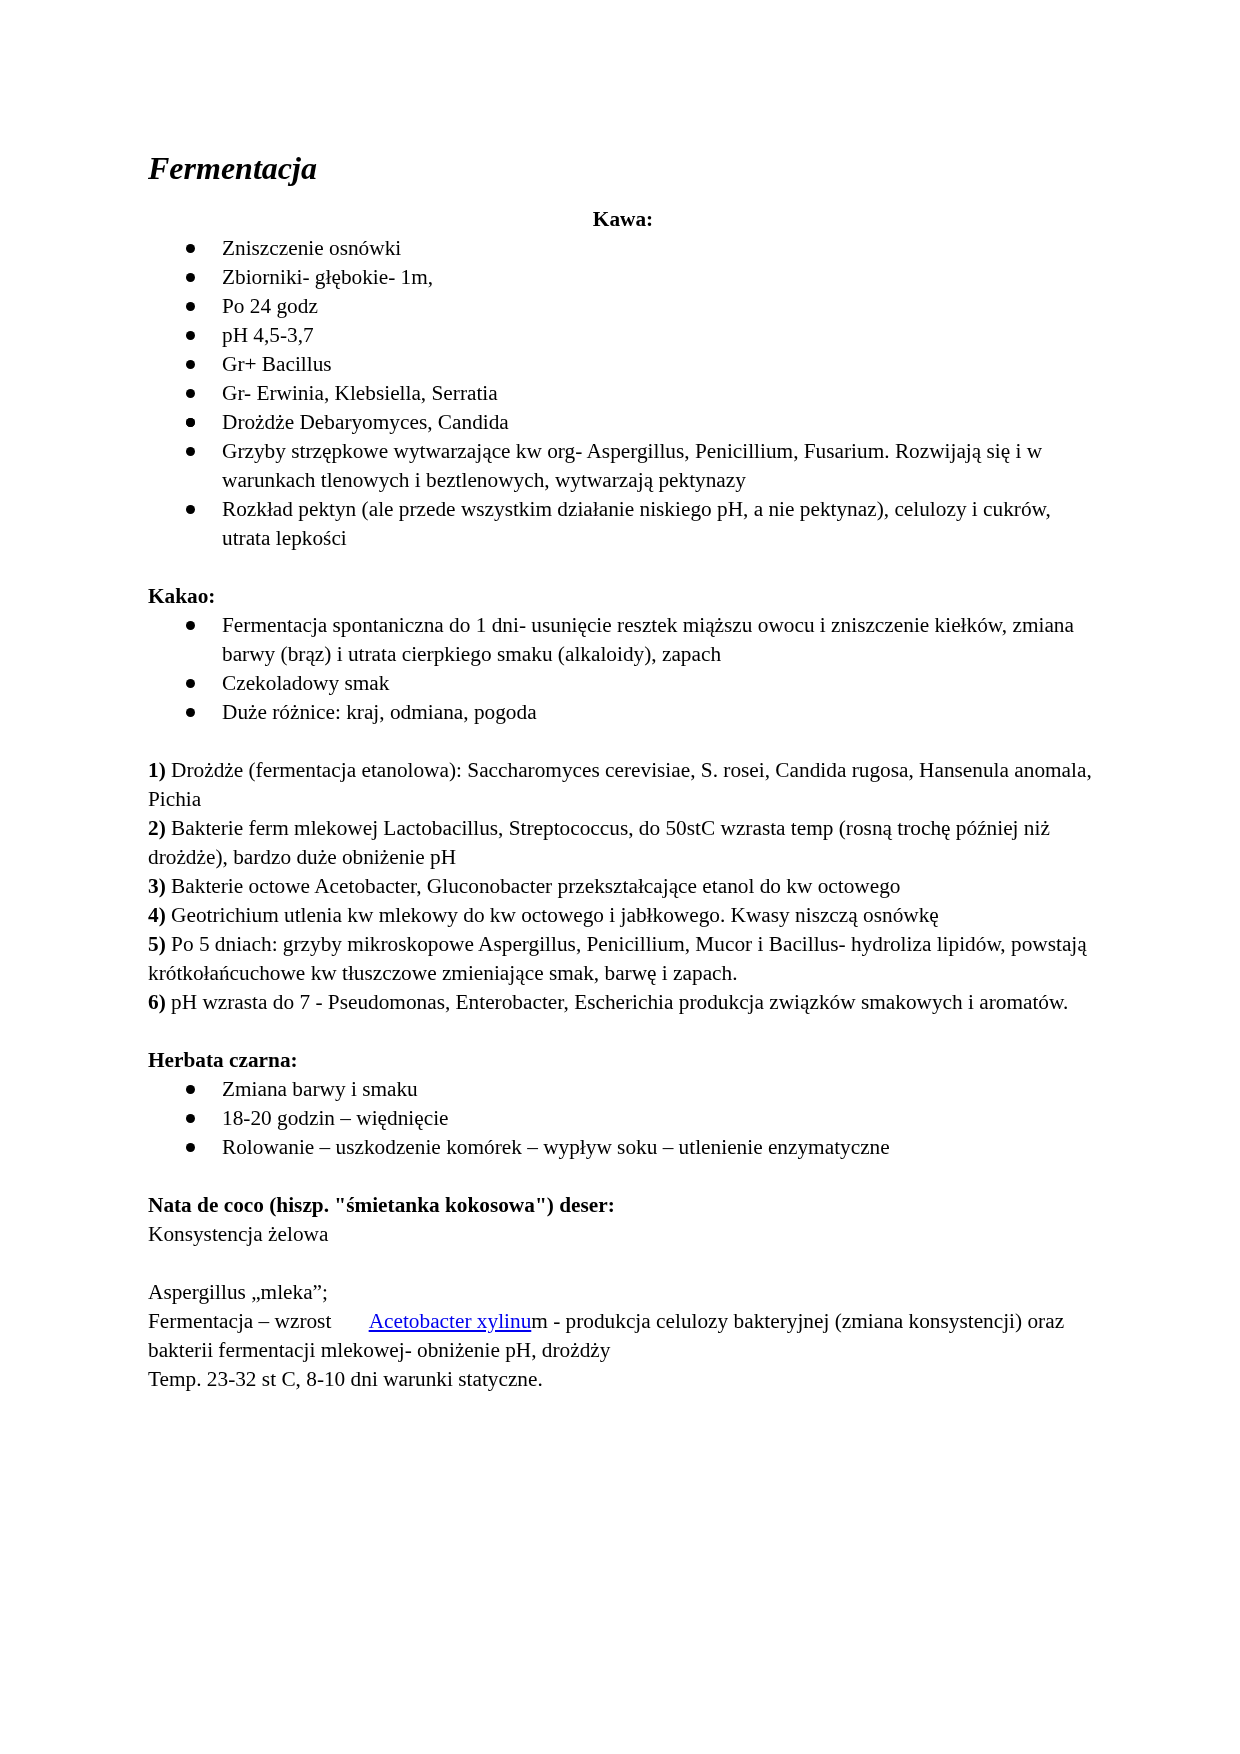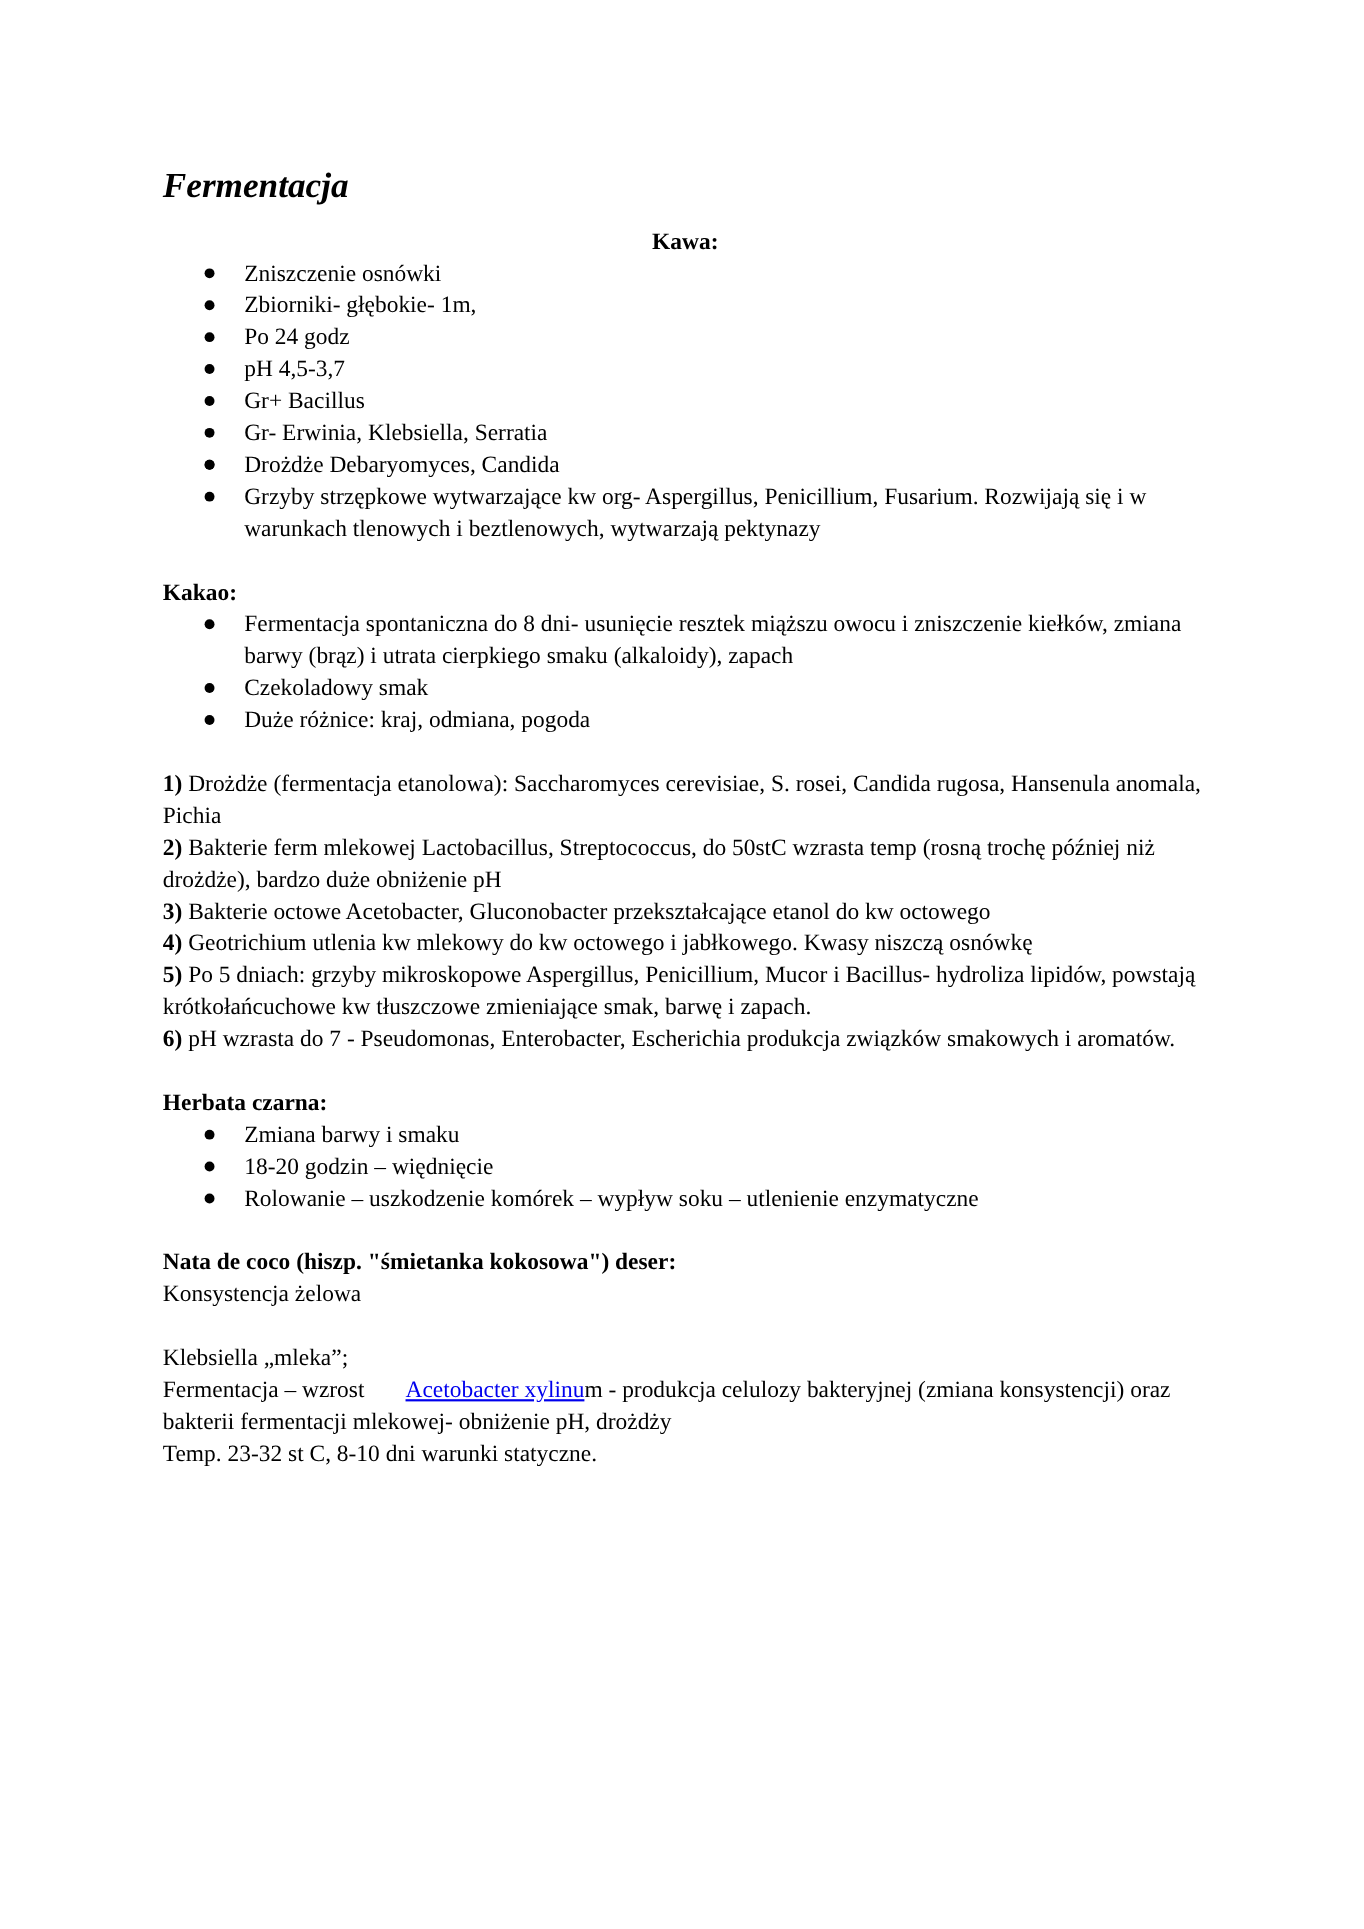--- a/index.html
+++ b/index.html
@@ -75,27 +75,28 @@
   <ul class="bullets">
     <li><span class="bullet"></span><span>Zniszczenie osnówki</span></li>
     <li><span class="bullet"></span><span>Zbiorniki- głębokie- 1m,</span></li>
     <li><span class="bullet"></span><span>Po 24 godz</span></li>
     <li><span class="bullet"></span><span>pH 4,5-3,7</span></li>
     <li><span class="bullet"></span><span>Gr+ Bacillus</span></li>
     <li><span class="bullet"></span><span>Gr- Erwinia, Klebsiella, Serratia</span></li>
     <li><span class="bullet"></span></li>
     <li><span class="bullet"></span><span>Drożdże Debaryomyces, Candida</span></li>
     <li><span class="bullet"></span><span>Grzyby strzępkowe wytwarzające kw org- Aspergillus, Penicillium, Fusarium. Rozwijają się i w warunkach tlenowych i beztlenowych, wytwarzają pektynazy</span></li>
+    <li><span class="bullet"></span><span>Rozkład pektyn (ale przede wszystkim działanie niskiego pH, a nie pektynaz), celulozy i cukrów, utrata lepkości</span></li>
   </ul>
 
   <div class="spacer"></div>
 
   <p class="section-heading">Kakao:</p>
   <ul class="bullets">
-    <li><span class="bullet"></span><span>Fermentacja spontaniczna do 8 dni- usunięcie resztek miąższu owocu i zniszczenie kiełków, zmiana barwy (brąz) i utrata cierpkiego smaku (alkaloidy), zapach</span></li>
+    <li><span class="bullet"></span><span>Fermentacja spontaniczna do 1 dni- usunięcie resztek miąższu owocu i zniszczenie kiełków, zmiana barwy (brąz) i utrata cierpkiego smaku (alkaloidy), zapach</span></li>
     <li><span class="bullet"></span><span>Czekoladowy smak</span></li>
     <li><span class="bullet"></span><span>Duże różnice: kraj, odmiana, pogoda</span></li>
   </ul>
 
   <div class="spacer"></div>
 
   <div>
     <p class="para"><span class="num">1)</span><span> Drożdże (fermentacja etanolowa): Saccharomyces cerevisiae, S. rosei, Candida rugosa, Hansenula anomala, Pichia</span></p>
     <p class="para"><span class="num">2)</span><span> Bakterie ferm mlekowej Lactobacillus, Streptococcus, do 50stC wzrasta temp (rosną trochę później niż drożdże), bardzo duże obniżenie pH</span></p>
     <p class="para"><span class="num">3)</span><span> Bakterie octowe Acetobacter, Gluconobacter przekształcające etanol do kw octowego</span></p>
@@ -113,17 +114,17 @@
     <li><span class="bullet"></span><span>Rolowanie – uszkodzenie komórek – wypływ soku – utlenienie enzymatyczne</span></li>
   </ul>
 
   <div class="spacer"></div>
 
   <p class="section-heading">Nata de coco (hiszp. "śmietanka kokosowa") deser:</p>
   <p class="para">Konsystencja żelowa</p>
 
   <div class="spacer"></div>
 
-  <p class="para">Klebsiella „mleka”;</p>
+  <p class="para">Aspergillus „mleka”;</p>
   <p class="para"><span>Fermentacja – wzrost </span><a class="link" href="#">Acetobacter xylinu</a><span>m - produkcja celulozy bakteryjnej (zmiana konsystencji) oraz bakterii fermentacji mlekowej- obniżenie pH, drożdży</span></p>
   <p class="para">Temp. 23-32 st C, 8-10 dni warunki statyczne.</p>
 
 </div>
 
 </body></html>

